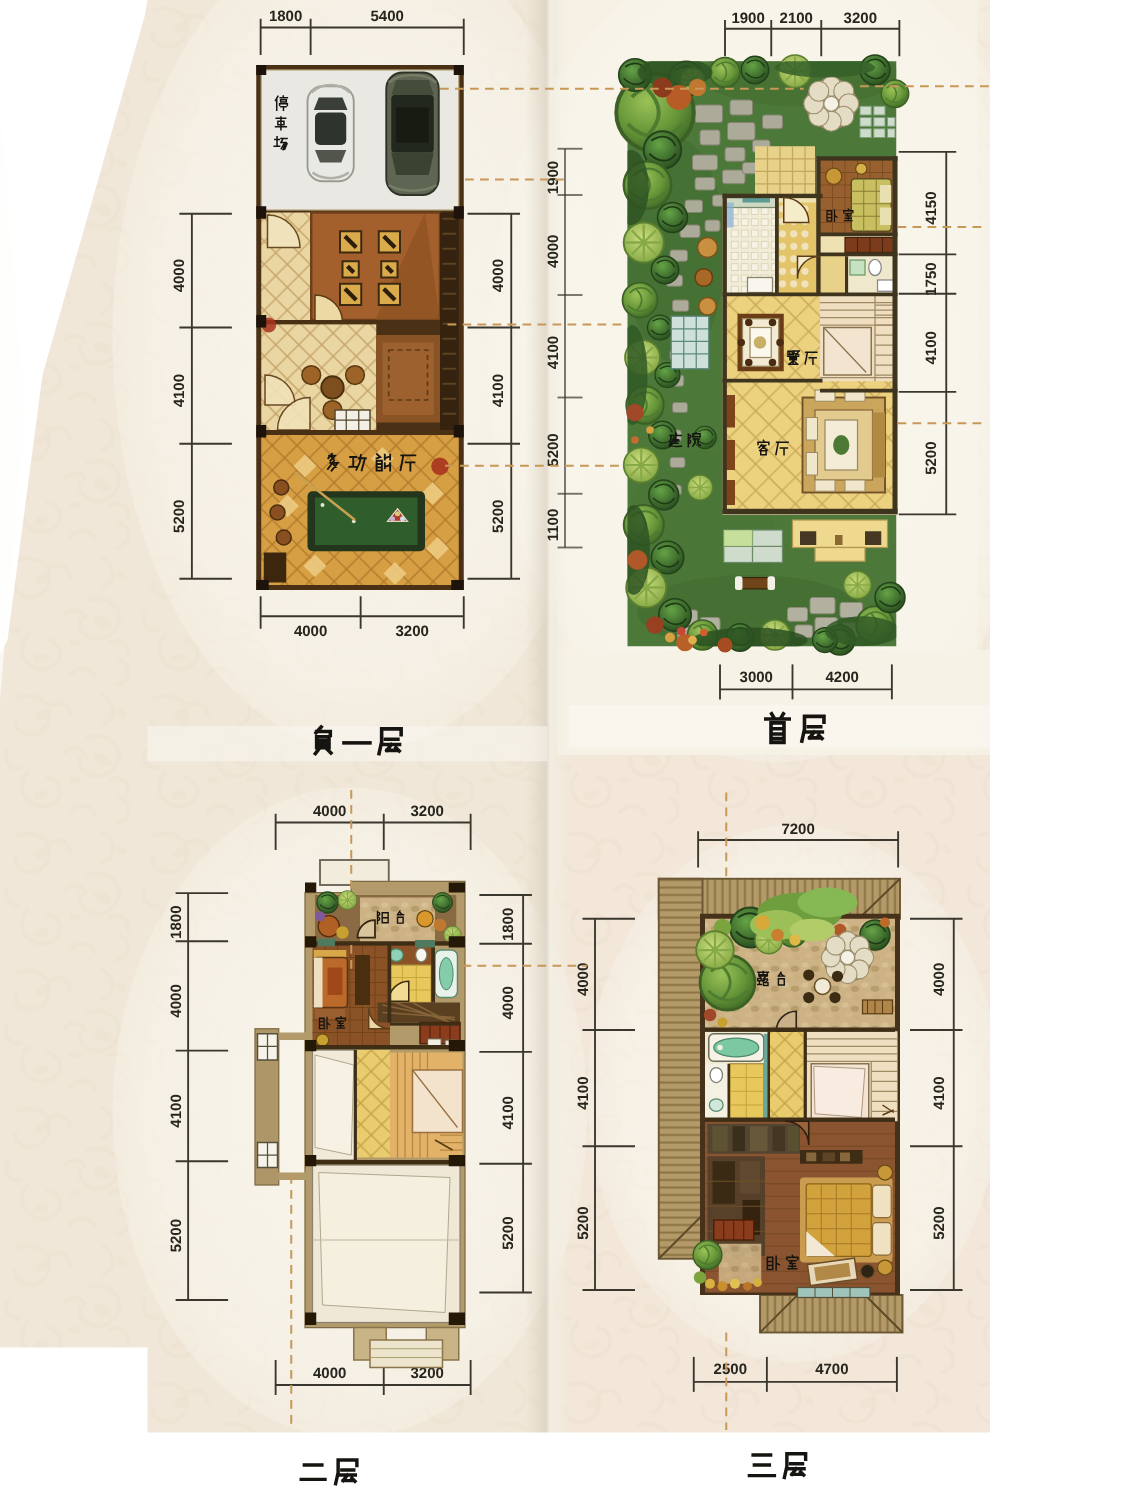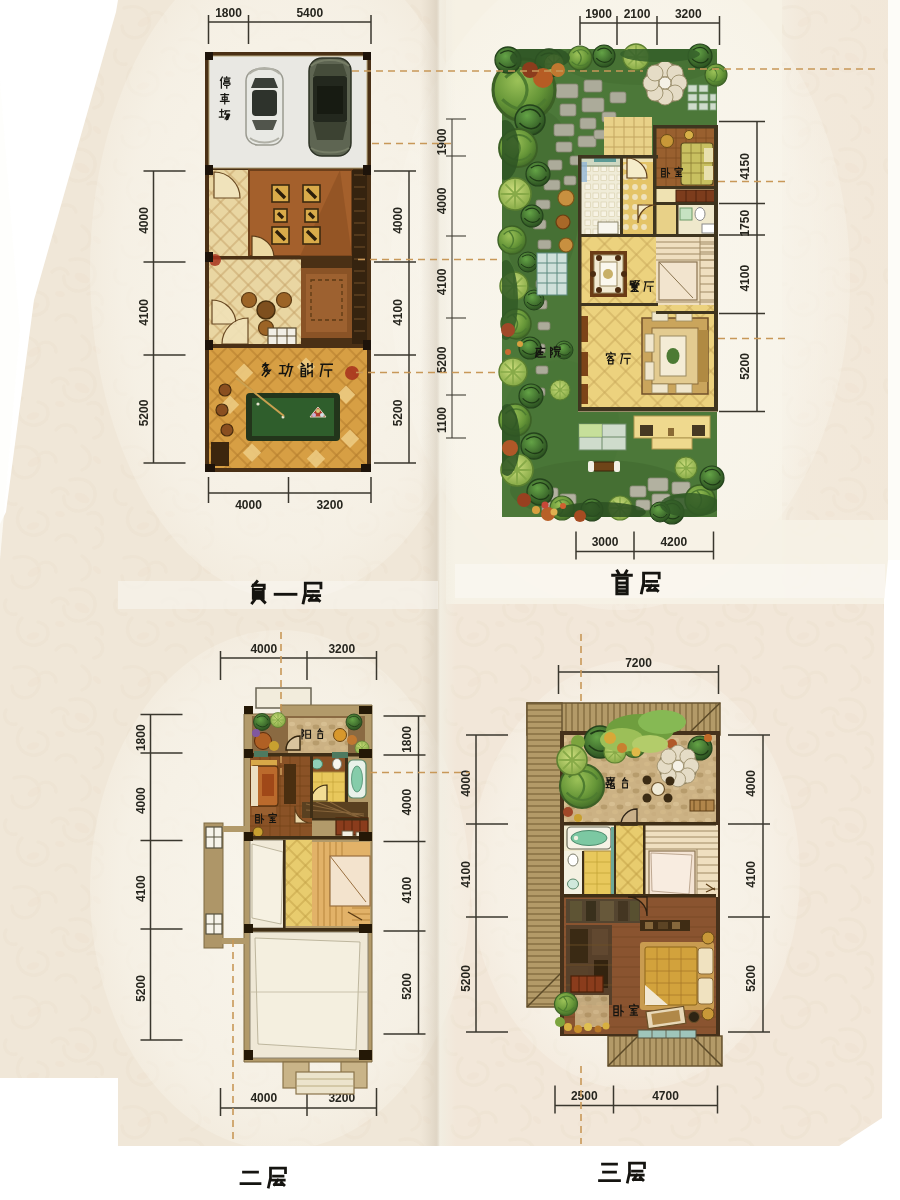--- a/index.html
+++ b/index.html
@@ -1,14 +1,14 @@
 <!DOCTYPE html>
 <html><head><meta charset="utf-8"><title>plan</title><style>
 html,body{margin:0;padding:0;background:#fff}
-#page{position:relative;width:900px;height:1200px;overflow:hidden;font-family:"Liberation Sans",sans-serif}
+#page{position:relative;width:792px;height:1200px;overflow:hidden;font-family:"Liberation Sans",sans-serif}
 .dl{stroke:#3a372e;stroke-width:1.5;fill:none}
 .dt{font:bold 12px "Liberation Sans",sans-serif;fill:#26251e}
 </style></head><body>
 <div id="page">
 <svg width="900" height="1200" viewBox="0 0 900 1200" xmlns="http://www.w3.org/2000/svg">
 <defs>
 <pattern id="damask" width="110" height="110" patternUnits="userSpaceOnUse">
  <rect width="110" height="110" fill="none"></rect>
  <g fill="none" stroke="#eadfcd" stroke-width="3.5" opacity="0.38" stroke-linecap="round">
   <path d="M14,8 C34,2 46,18 36,32 C28,42 12,38 12,26"></path>

